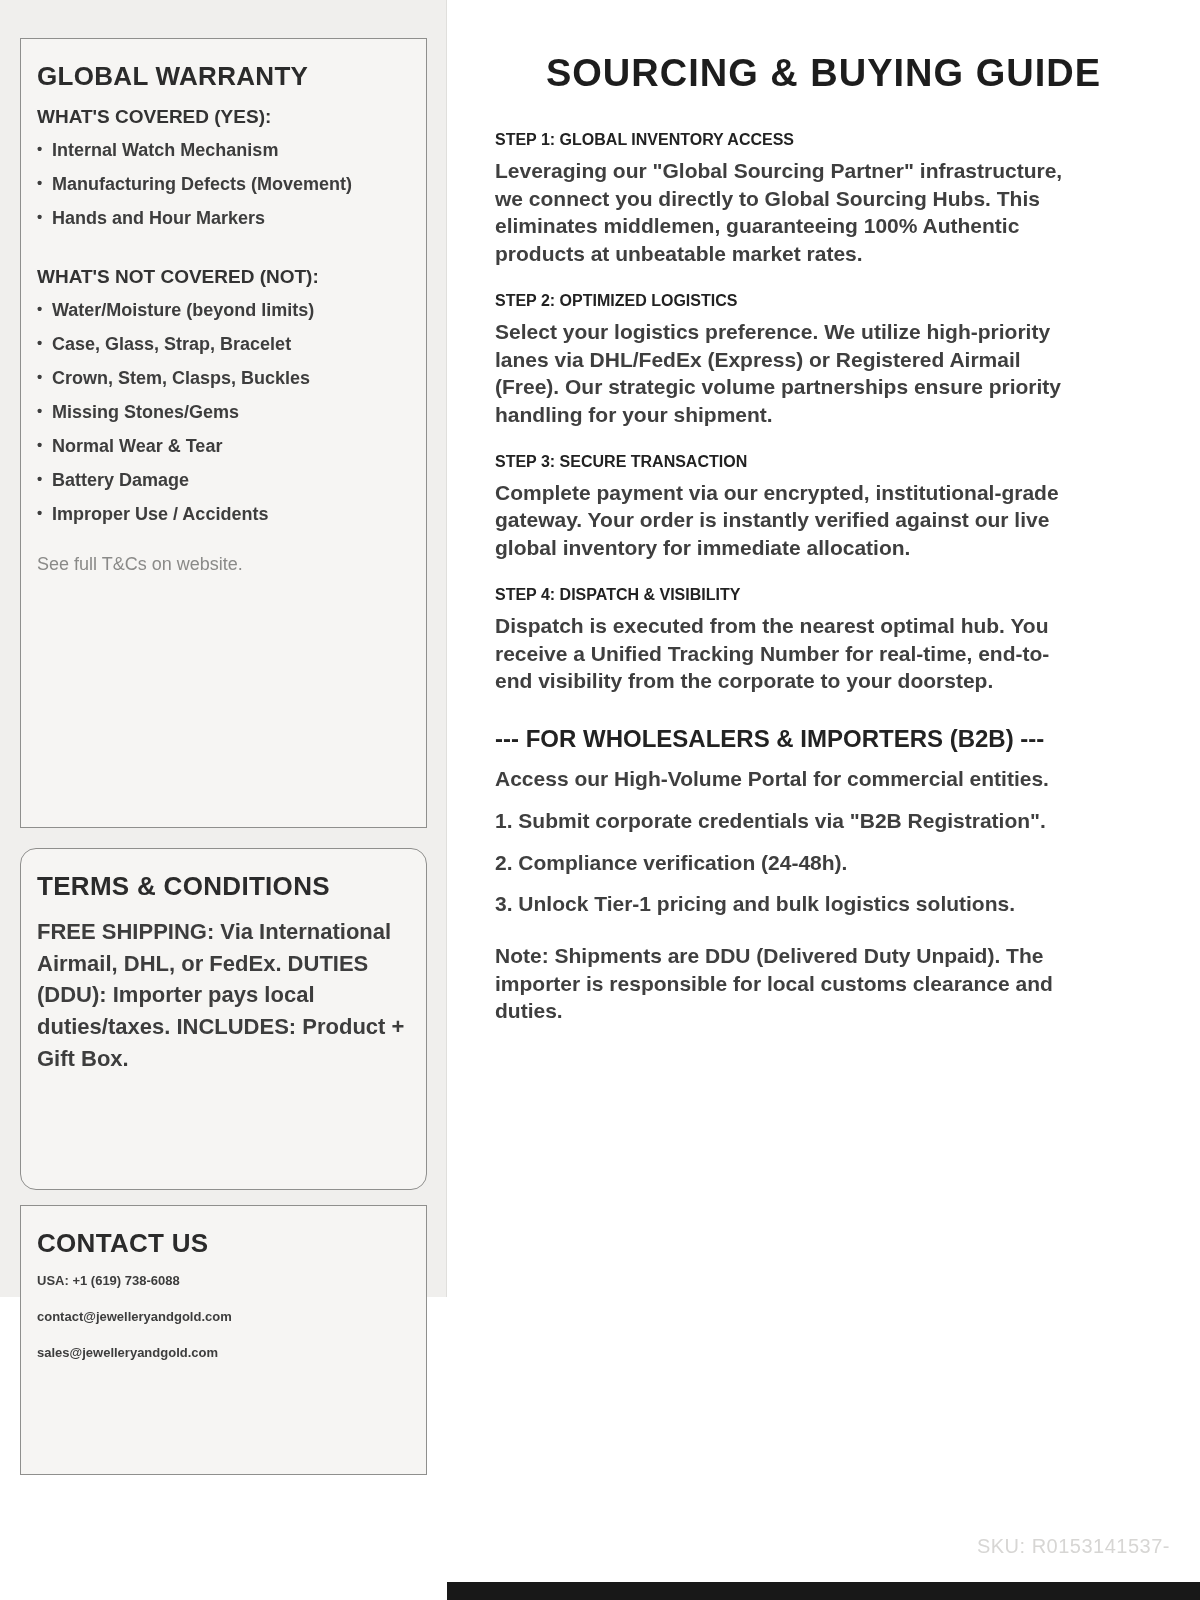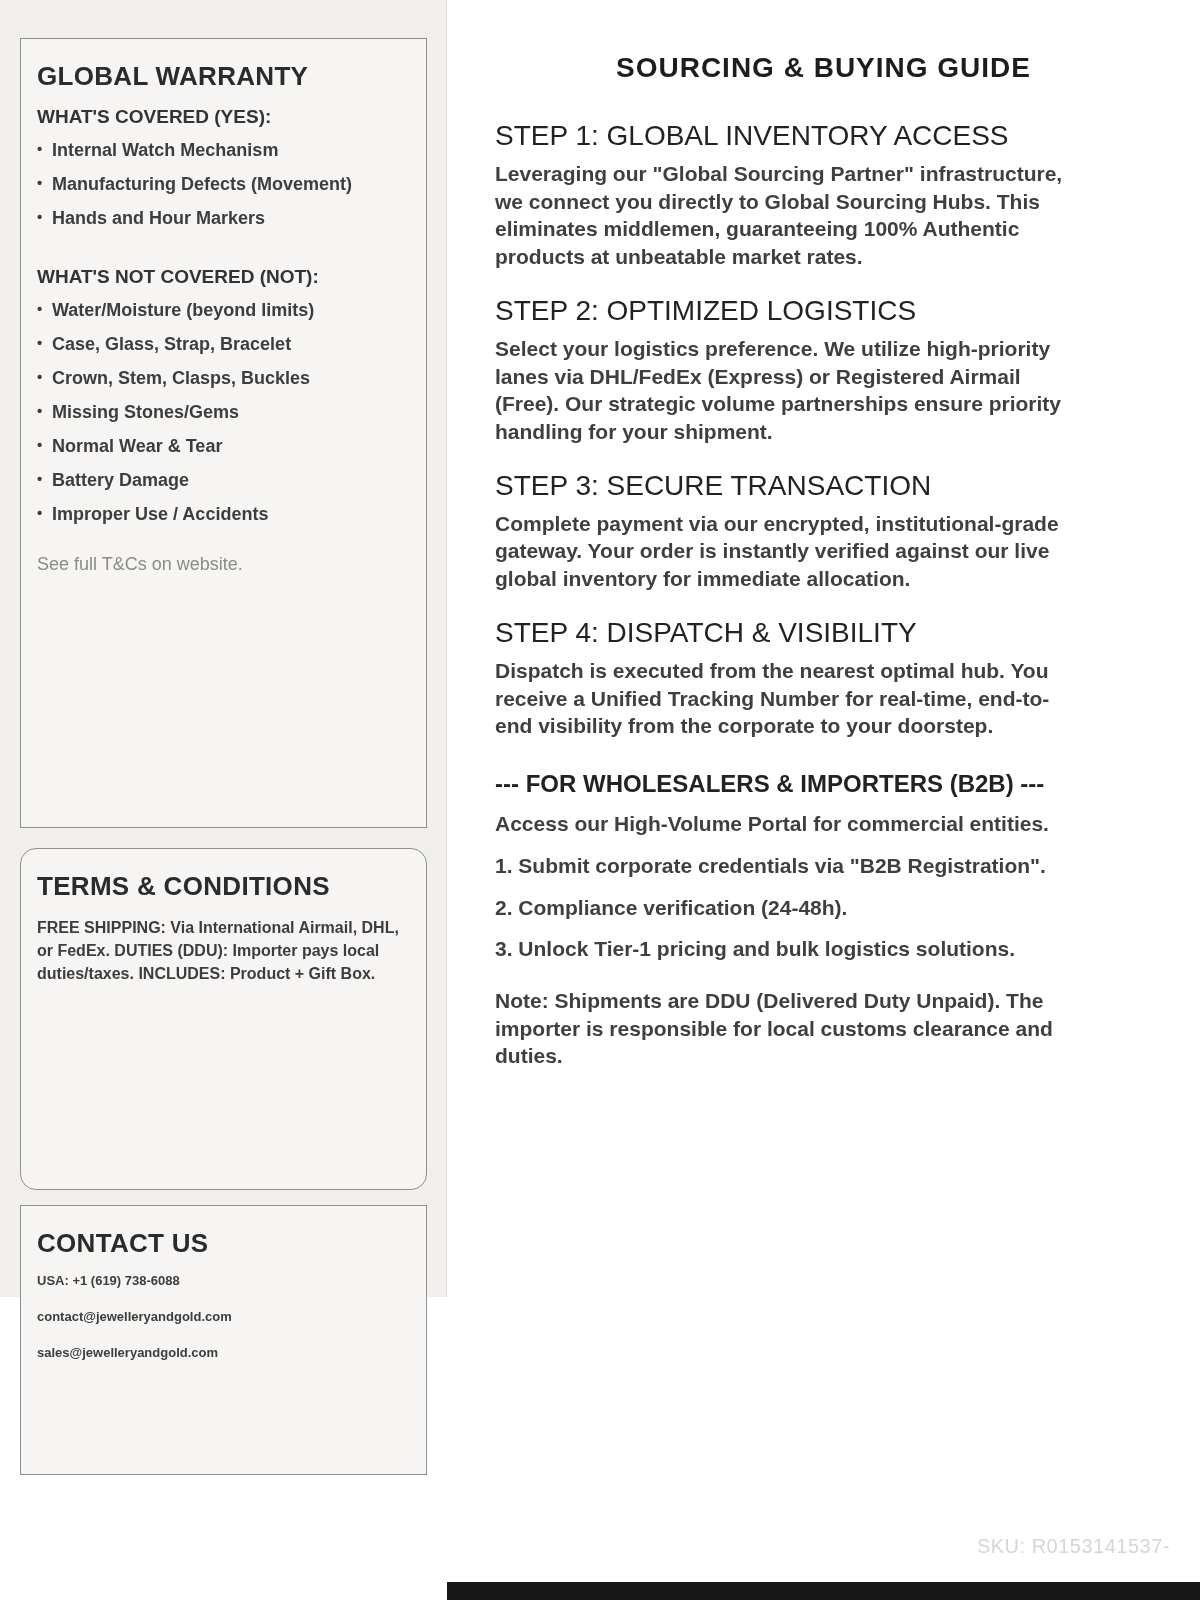--- a/index.html
+++ b/index.html
@@ -68,50 +68,50 @@
     font-size: 15px;
     color: #3d3d3d;
   }
   .footnote {
     margin-top: 28px;
     font-size: 18px;
     font-weight: 400;
     color: #8a8a88;
   }
   .panel-body {
-    font-size: 16px;
+    font-size: 22px;
     font-weight: 700;
     color: #3d3d3d;
     line-height: 1.44;
   }
   .contact-line {
     font-size: 13px;
     font-weight: 700;
     color: #3d3d3d;
     margin-bottom: 21px;
   }
 
   
   .main {
     flex: 1;
     padding: 52px 48px 0 48px;
     position: relative;
   }
   .main-title {
-    font-size: 28px;
+    font-size: 38px;
     font-weight: 700;
     color: #1d1d1d;
     letter-spacing: 1px;
     text-align: center;
     margin-bottom: 36px;
   }
   .step { margin-bottom: 24px; }
   .step-heading {
-    font-size: 28px;
-    font-weight: 400;
+    font-size: 16px;
+    font-weight: 700;
     color: #222222;
     margin-bottom: 8px;
   }
   .step-body, .b2b-intro, .b2b-item, .b2b-note {
     font-size: 21px;
     font-weight: 700;
     color: #3f3f3f;
     line-height: 1.32;
     max-width: 575px;
   }

